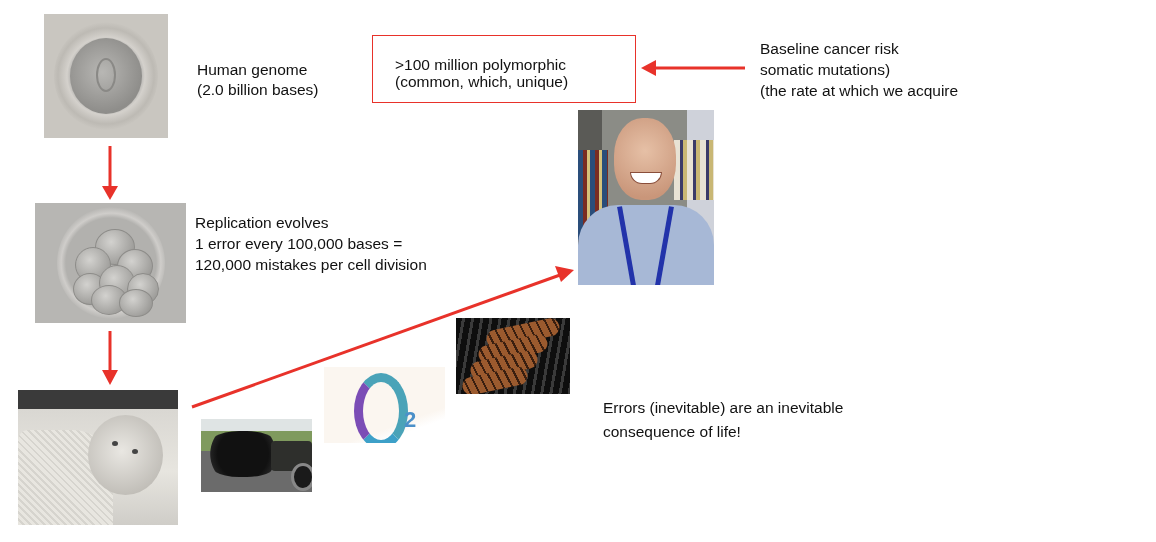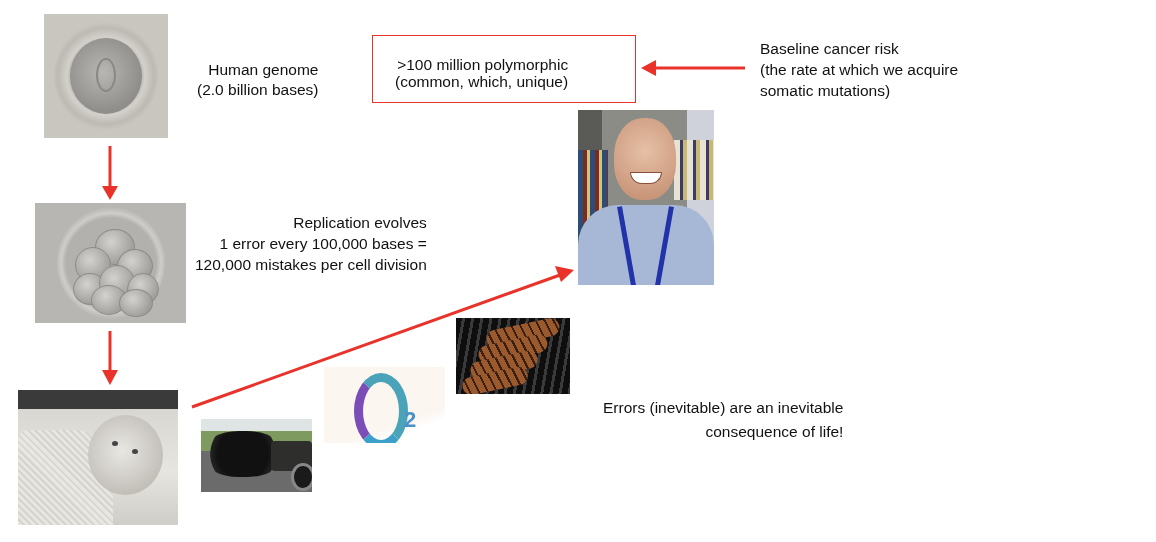--- a/index.html
+++ b/index.html
@@ -1,19 +1,19 @@
 <!DOCTYPE html>
 <html><head>
 <meta charset="utf-8">
 <style>
   html, body { margin:0; padding:0; background:#ffffff; }
   body { width:1156px; height:542px; position:relative; overflow:hidden;
          font-family:"Liberation Sans", "DejaVu Sans", sans-serif; color:#111; }
   .abs { position:absolute; }
-  .txt { font-size:15.5px; line-height:20px; white-space:nowrap;text-align:right; }
+  .txt { font-size:15.5px; line-height:20px; white-space:nowrap; }
   .img { position:absolute; overflow:hidden; }
   
   .egg { left:44px; top:14px; width:124px; height:124px; background:#c9c6c0; }
   .egg .zona { position:absolute; left:10px; top:8px; width:104px; height:108px; border-radius:50%;
                background:radial-gradient(circle at 50% 50%, #a9a8a6 0 44%, #d4d1cc 52%, #bdbab4 64%, #c9c6c0 72%); }
   .egg .core { position:absolute; left:26px; top:24px; width:72px; height:76px; border-radius:50%;
                background:radial-gradient(circle at 45% 45%, #b8b7b4, #8e8d8a 70%, #a6a4a0); }
   .egg .pn { position:absolute; left:52px; top:44px; width:16px; height:30px; border-radius:50%;
              border:2px solid #8a8986; }
   
@@ -90,22 +90,22 @@
 
 <div class="abs redbox">
   <div class="abs txt" style="left:22px;top:20px;">
     <div style="line-height:17px">&gt;100 million polymorphic</div>
     <div style="line-height:17px">(common, which, unique)</div>
   </div>
 </div>
 
 <div class="abs txt" style="left:760px;top:38px;width:300px;text-align:left;line-height:21px;">
   <div>Baseline cancer risk</div>
+  <div>somatic mutations)</div>
   <div>(the rate at which we acquire</div>
-  <div>somatic mutations)</div>
 </div>
 
 <div class="img man">
   <div class="books"></div>
   <div class="books2"></div>
   <div class="body"></div>
   <div class="lan1"></div>
   <div class="lan2"></div>
   <div class="headm"></div>
   <div class="smile"></div>

